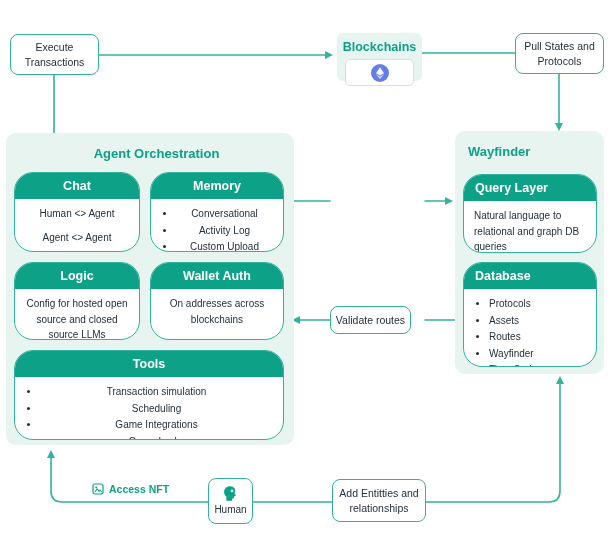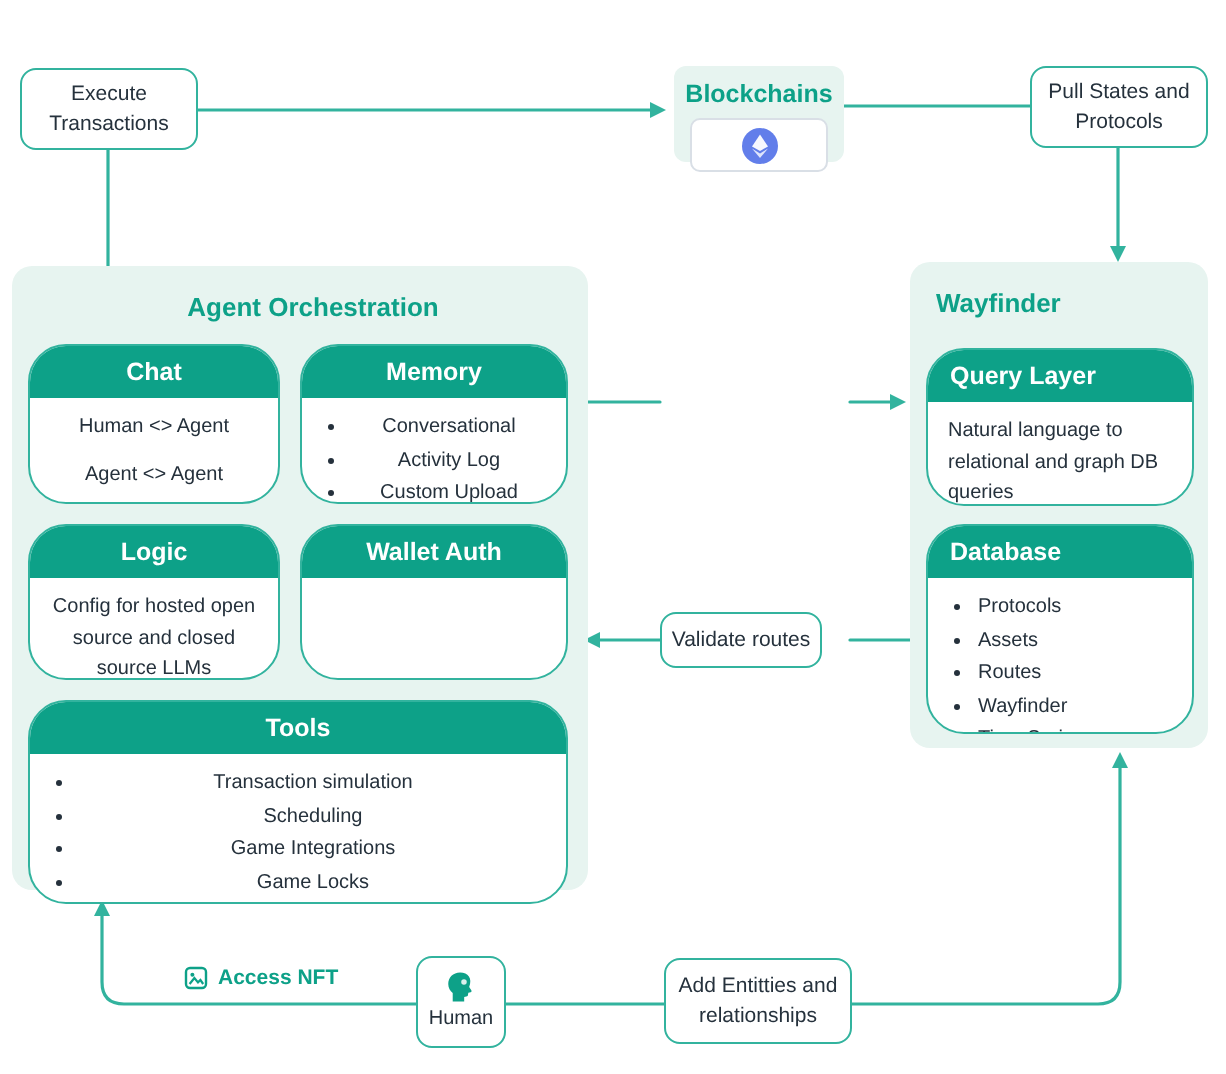--- a/index.html
+++ b/index.html
@@ -42,21 +42,21 @@
   .node-get{left:330px; top:174px; width:95px; height:54px;}
   .node-validate{left:330px; top:306px; width:81px; height:28px;}
   .node-add{left:332px; top:479px; width:94px; height:43px;}
   .node-human{left:208px; top:478px; width:45px; height:46px; flex-direction:column; gap:1px; font-size:10px;}
 
   .panel-agent{left:6px; top:133px; width:288px; height:312px;text-align:center;}
   .card-chat{left:8px; top:39px; width:126px; height:80px;}
   .card-memory{left:144px; top:39px; width:134px; height:80px;}
   .card-logic{left:8px; top:129px; width:126px; height:78px;}
   .card-wallet{left:144px; top:129px; width:134px; height:78px;}
-  .card-tools{left:8px; top:217px; width:270px; height:102px;}
+  .card-tools{left:8px; top:217px; width:270px; height:90px;}
 
   .panel-wayfinder{left:455px; top:131px; width:149px; height:243px;}
   .card-query{left:8px; top:43px; width:134px; height:79px;}
   .card-database{left:8px; top:131px; width:134px; height:105px;}
 
   .access-nft{position:absolute; z-index:2; left:92px; top:483px; display:flex;
               align-items:center; gap:5px; color:var(--header); font-weight:bold; font-size:10.5px;}
 </style>
 </head>
 <body>
@@ -133,20 +133,21 @@
       </div>
     </div>
 
     <div class="card card-logic">
       <div class="card-h">Logic</div>
       <div class="card-b">Config for hosted open source and closed source LLMs</div>
     </div>
 
     <div class="card card-wallet">
       <div class="card-h">Wallet Auth</div>
+      <div class="card-b">On addresses across blockchains</div>
     </div>
 
     <div class="card card-tools">
       <div class="card-h">Tools</div>
       <div class="card-b">
         <ul>
           <li>Transaction simulation</li>
           <li>Scheduling</li>
           <li>Game Integrations</li>
           <li>Game Locks</li>

